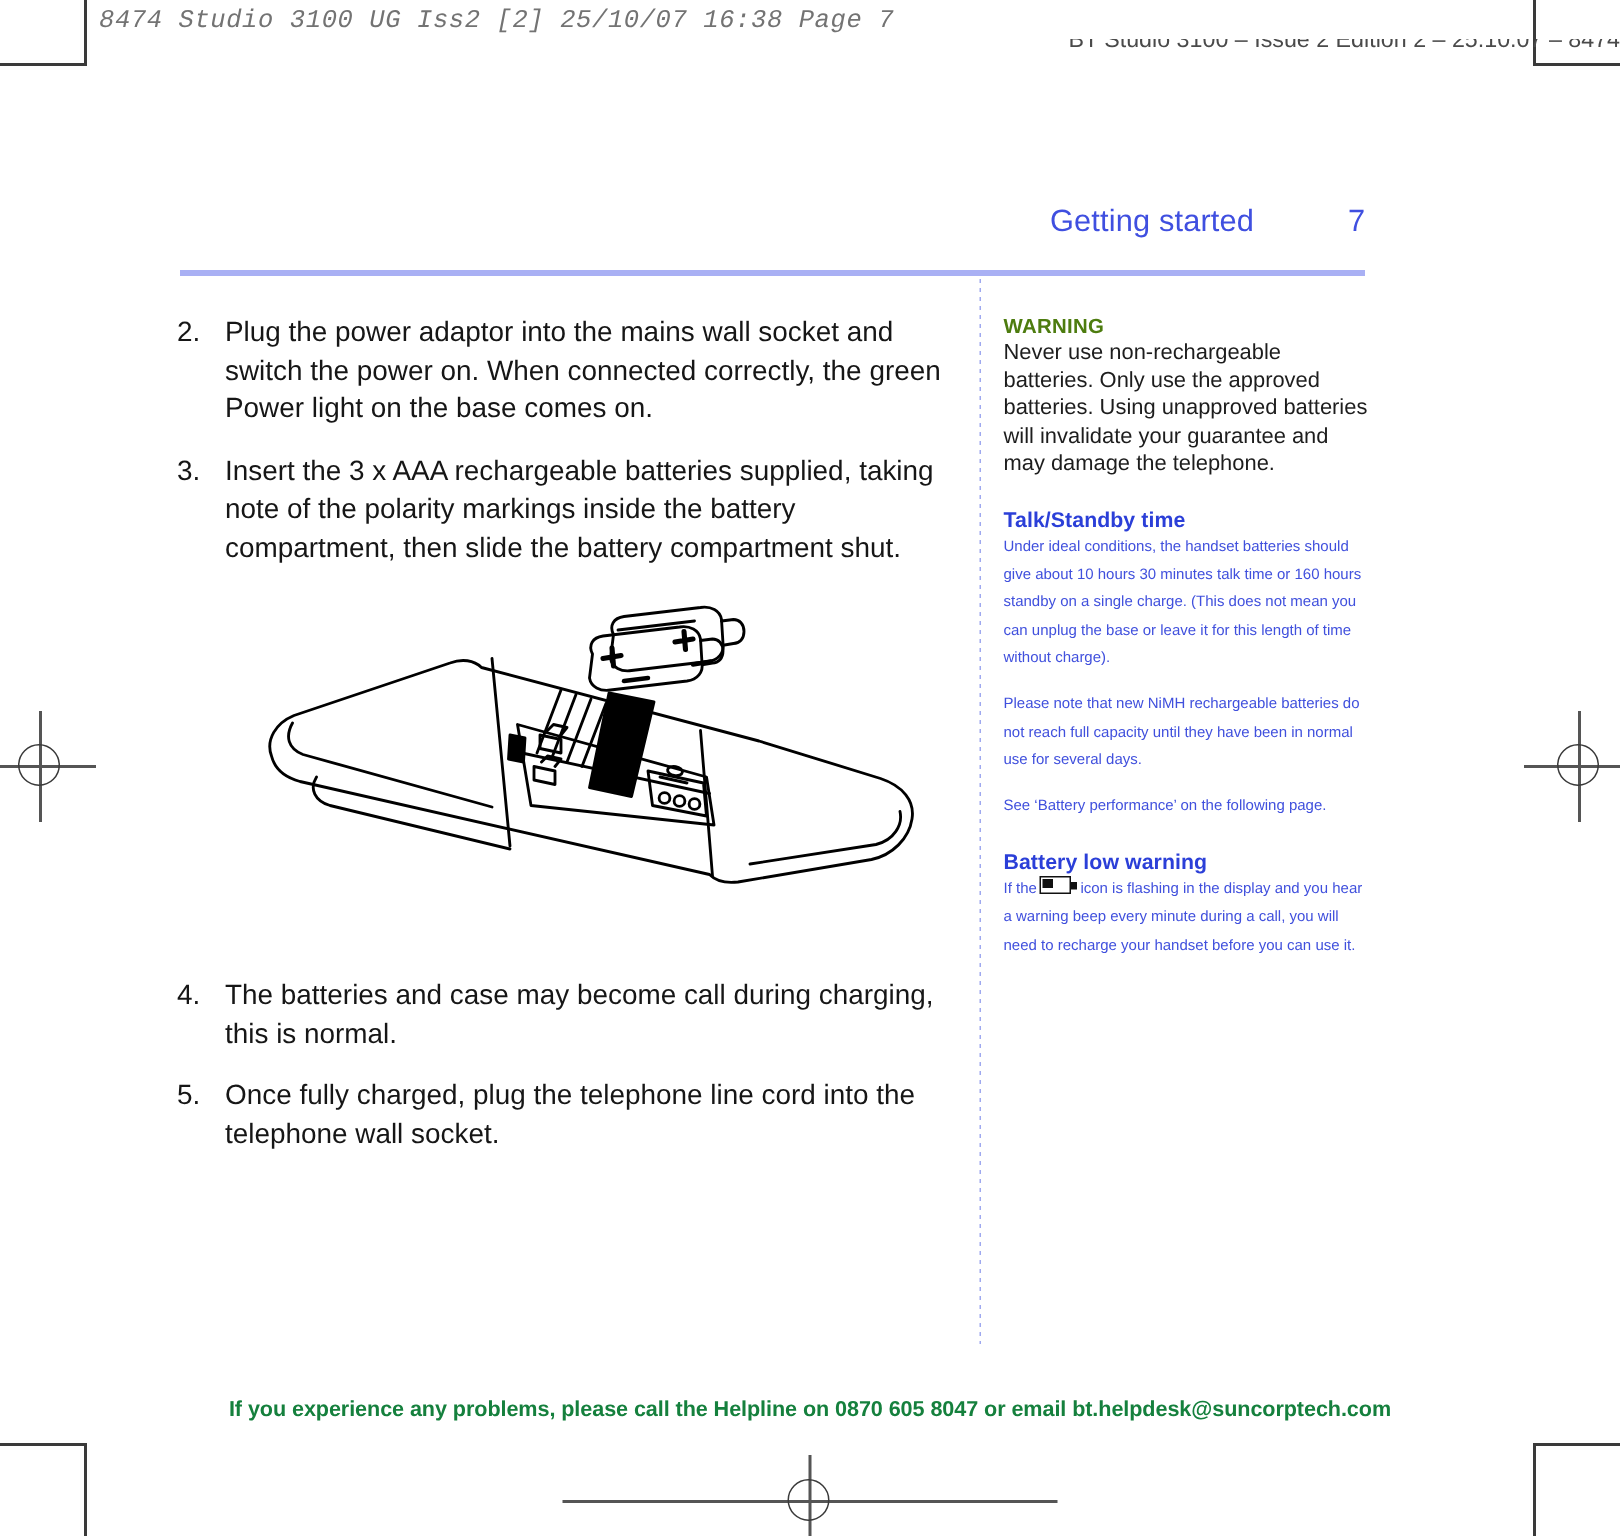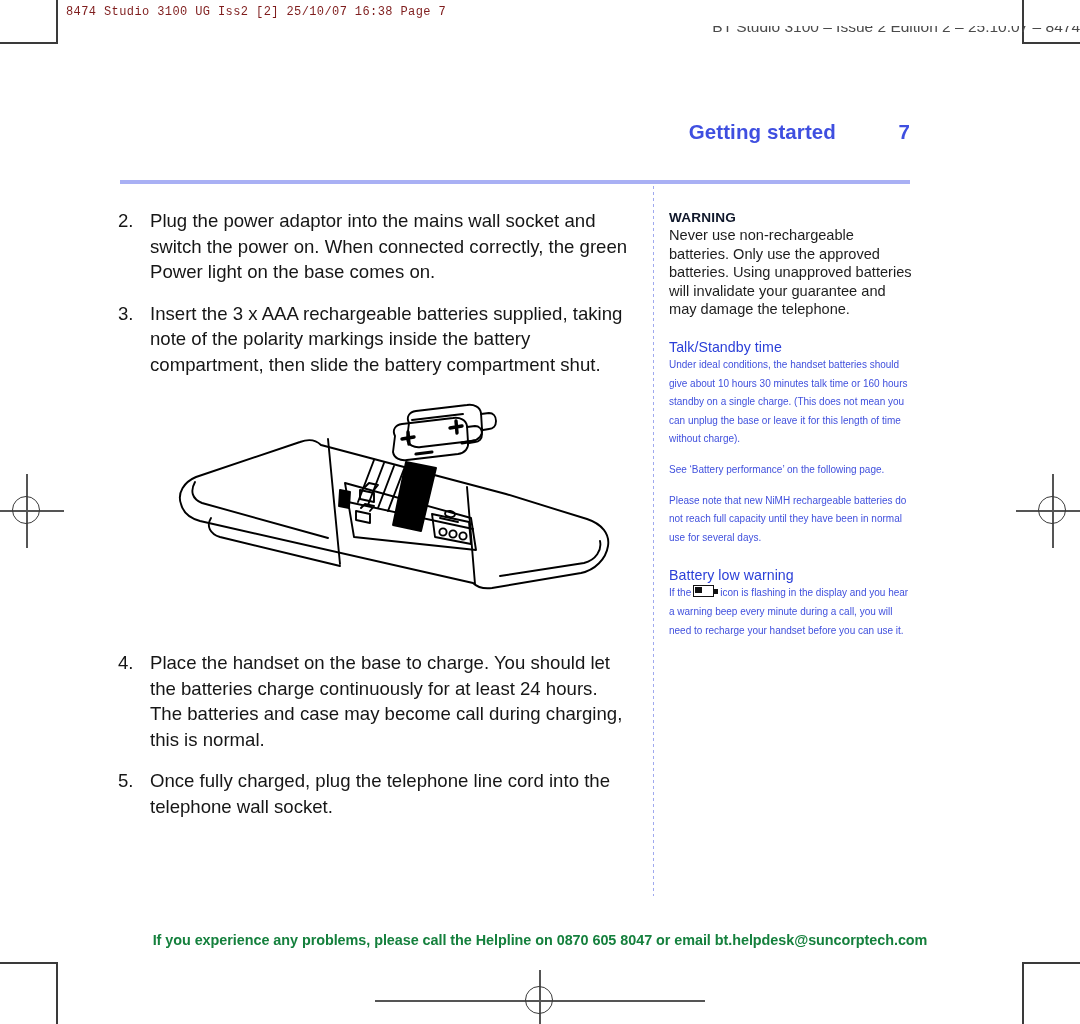--- a/index.html
+++ b/index.html
@@ -39,43 +39,43 @@
   .reg-right  { right: -2px; top: 482px; }
   .reg-bottom { left: 511px; bottom: -6px; }
   .reg-bottom .vline { height: 60px; top: -2px; }
   .reg-bottom .hline { width: 330px; left: -136px; }
 
   
   .slug-mono {
     position: absolute;
     left: 66px; top: 5px;
     font-family: "Liberation Mono", "DejaVu Sans Mono", monospace;
-    font-size: 12px;
+    font-size: 17px;
     letter-spacing: 0.4px;
-    color: #7f1d1d;
+    color: #737373;
     white-space: nowrap;
+    font-style: italic;
   }
   .slug-center {
     position: absolute;
     left: 0; right: 0; top: 18px;
     text-align: right;
     font-size: 15.5px;
     color: #4a4a4a;
     white-space: nowrap;
     clip-path: inset(8px 0 0 0);
   }
 
   
   .page-header {
     position: absolute;
-    left: 120px; right: 170px; top: 120px;
+    left: 120px; right: 170px; top: 136px;
     display: flex;
     justify-content: flex-end;
     align-items: flex-start;
-    font-weight: bold;
   }
   .header-title {
     font-size: 20.5px;
     color: #3f4fe0;
     letter-spacing: 0.1px;
   }
   .header-pageno {
     font-size: 20.5px;
     color: #3f4fe0;
     margin-left: 60px;
@@ -131,27 +131,27 @@
 
   
   .side-col {
     position: absolute;
     left: 669px; top: 210px;
     width: 244px;
   }
   .side-h-black {
     font-size: 13.6px;
     font-weight: bold;
-    color: #0f172a;
+    color: #4d7c0f;
     letter-spacing: 0.2px;
     margin: 0 0 1px 0;
   }
   .side-h-blue {
     font-size: 14.2px;
-    font-weight: normal;
+    font-weight: bold;
     color: #2b3fd8;
     letter-spacing: 0.05px;
     margin: 0 0 1px 0;
   }
   .side-p-black {
     font-size: 14.6px;
     line-height: 18.6px;
     color: #1d1d1d;
     margin: 0 0 14px 0;
   }
@@ -308,21 +308,20 @@
       <path d="M276,56 L292,54" stroke-width="3"></path>
       <path d="M322,45 L334,43" stroke-width="3"></path>
     </g>
   </svg>
 </div>
 
 <div class="steps-lower">
   <div class="step">
     <div class="step-num">4.</div>
     <div class="step-body">
-      <p>Place the handset on the base to charge. You should let the batteries charge continuously for at least 24 hours.</p>
       <p>The batteries and case may become call during charging, this is normal.</p>
     </div>
   </div>
   <div class="step">
     <div class="step-num">5.</div>
     <div class="step-body">
       <p>Once fully charged, plug the telephone line cord into the telephone wall socket.</p>
     </div>
   </div>
 </div>
@@ -330,22 +329,22 @@
 <div class="side-col">
 
   <div class="side-block">
     <div class="side-h-black">WARNING</div>
     <div class="side-p-black">Never use non-rechargeable batteries. Only use the approved batteries. Using unapproved batteries will invalidate your guarantee and may damage the telephone.</div>
   </div>
 
   <div class="side-block gap-before">
     <div class="side-h-blue">Talk/Standby time</div>
     <div class="side-p-blue">Under ideal conditions, the handset batteries should give about 10 hours 30 minutes talk time or 160 hours standby on a single charge. (This does not mean you can unplug the base or leave it for this length of time without charge).</div>
+    <div class="side-p-blue">Please note that new NiMH rechargeable batteries do not reach full capacity until they have been in normal use for several days.</div>
     <div class="side-p-blue">See ‘Battery performance’ on the following page.</div>
-    <div class="side-p-blue">Please note that new NiMH rechargeable batteries do not reach full capacity until they have been in normal use for several days.</div>
   </div>
 
   <div class="side-block gap-before">
     <div class="side-h-blue">Battery low warning</div>
     <div class="side-p-blue">
       <span>If the</span><span class="batt-icon"><span class="shell"></span><span class="fill"></span><span class="nub"></span></span><span>icon is flashing in the display and you hear a warning beep every minute during a call, you will need to recharge your handset before you can use it.</span>
     </div>
   </div>
 
 </div>

